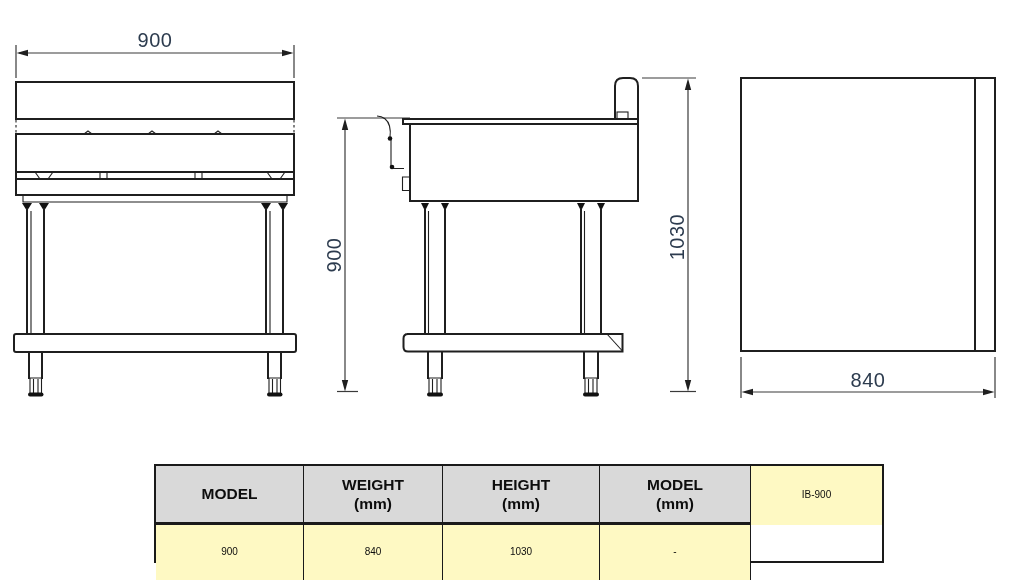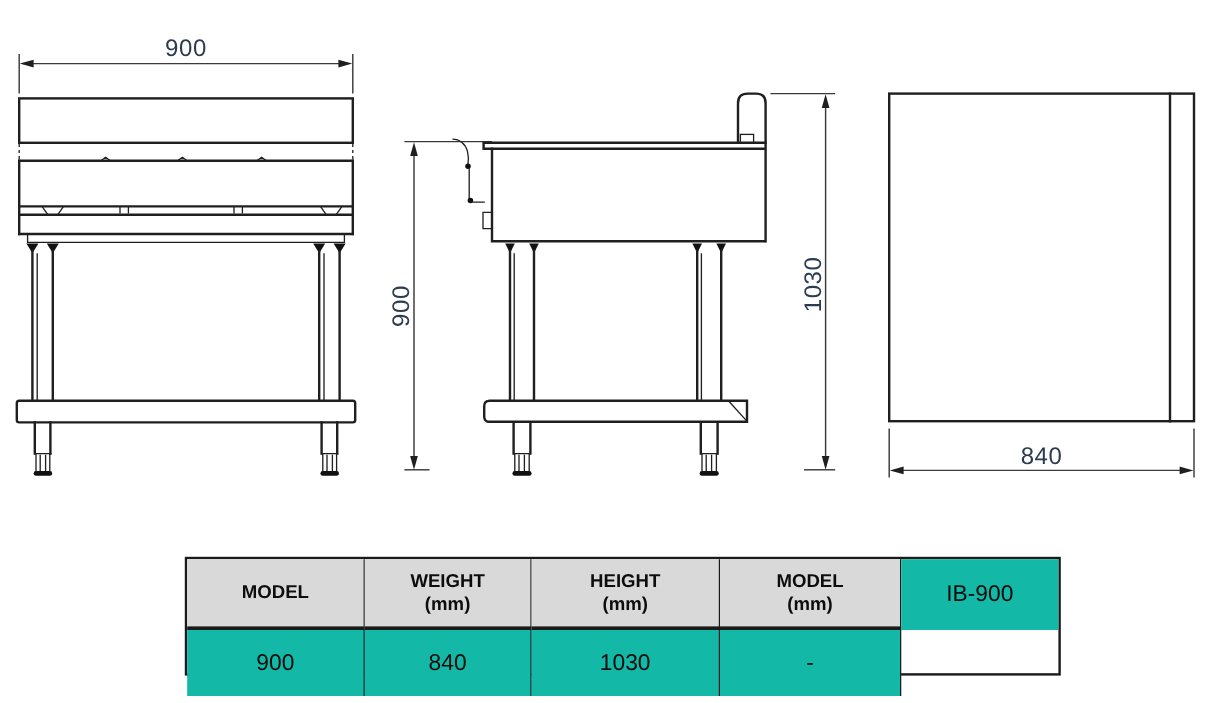--- a/index.html
+++ b/index.html
@@ -28,21 +28,21 @@
   .cell{
     border-right:1.5px solid #1a1a1a;
     display:flex;flex-direction:column;align-items:center;justify-content:center;
     box-sizing:border-box;color:#0d0d0d;text-align:center;line-height:1.25;
   }
   .cell:nth-child(5n){border-right:none;}
   .hcell{
     background:#d9d9d9;font-weight:bold;font-size:15.5px;
     border-bottom:3px solid #1a1a1a;
   }
-  .dcell{background:#14b8a6;font-size:19px;}
+  .dcell{background:#fef9c3;font-size:10px;}
 </style>
 </head>
 <body>
 
 <div class="canvas">
 
   <svg width="1024" height="440" viewBox="0 0 1024 440">
 
     <g>
 

